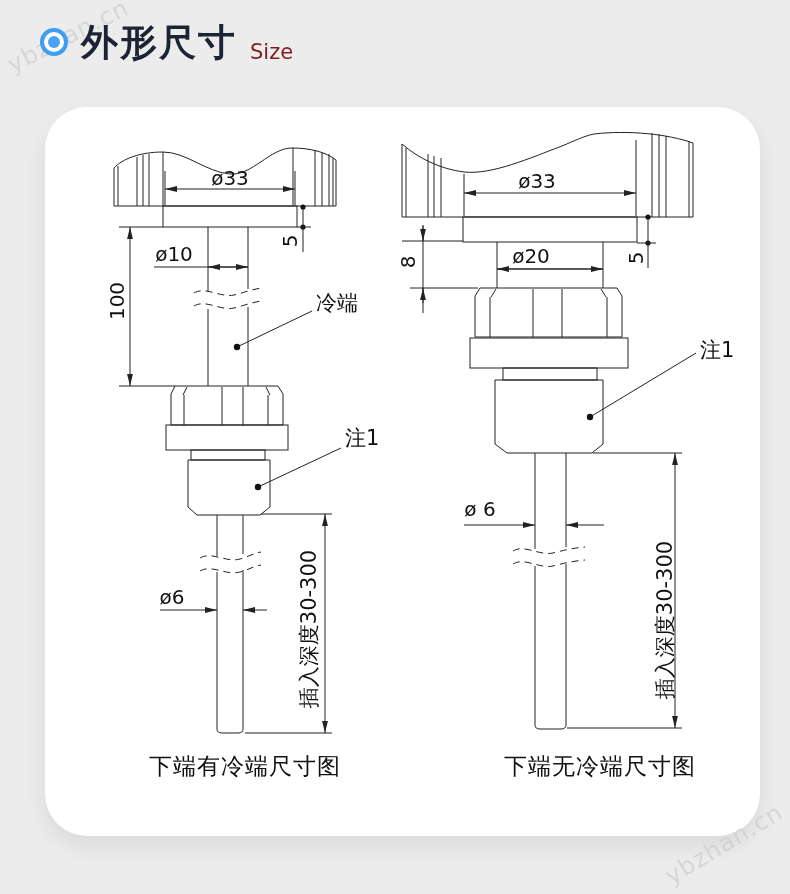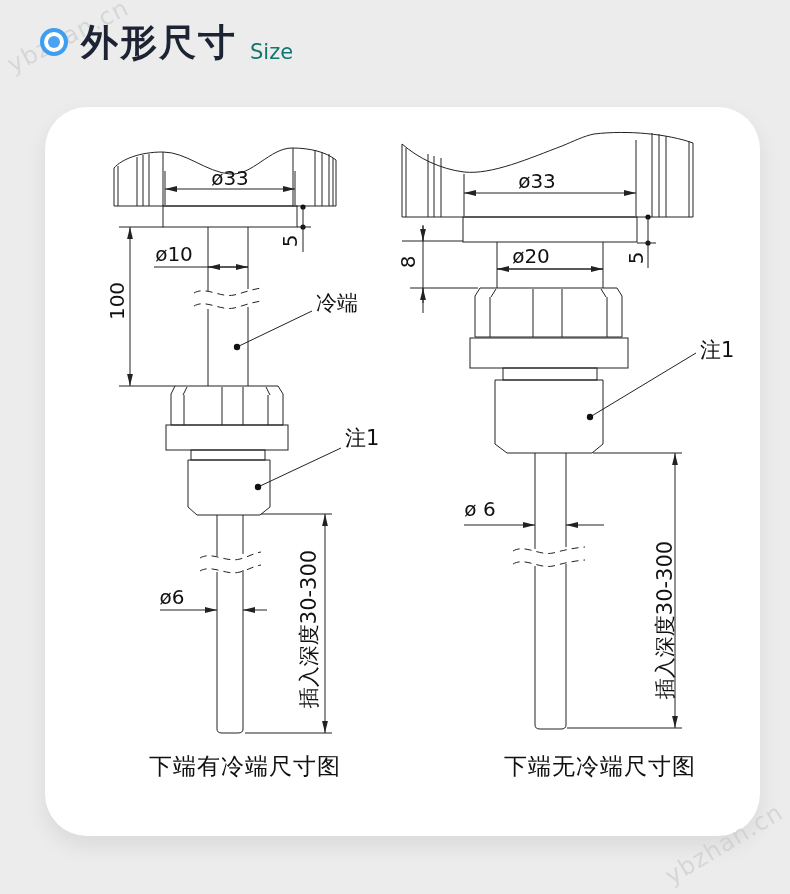--- a/index.html
+++ b/index.html
@@ -24,21 +24,21 @@
     border:4px solid #3d9ef2;background:#fff;position:relative;
   }
   .bullseye .dot{
     position:absolute;left:50%;top:50%;width:12px;height:12px;margin:-6px 0 0 -6px;
     border-radius:50%;background:#4aa3f0;
   }
   .page-title{
     margin:0;font-size:37px;line-height:1;font-weight:800;color:#1c2333;
     letter-spacing:2px;
   }
-  .page-subtitle{font-size:21px;color:#0f766e;margin-top:20px;}
+  .page-subtitle{font-size:21px;color:#7f1d1d;margin-top:20px;}
   .card{
     position:absolute;left:45px;top:107px;width:715px;height:729px;
     background:#ffffff;border-radius:42px;z-index:2;
     box-shadow:0 10px 22px rgba(0,0,0,.08);
   }
   svg.drawing{position:absolute;left:0;top:0;z-index:3;}
   svg .ln{stroke:#222;stroke-width:1;fill:none;}
   svg .ln-thin{stroke:#222;stroke-width:1;fill:none;}
   svg .brk{stroke:#222;stroke-width:1;fill:none;stroke-dasharray:7 5;}
   svg .dot{fill:#111;stroke:none;}

